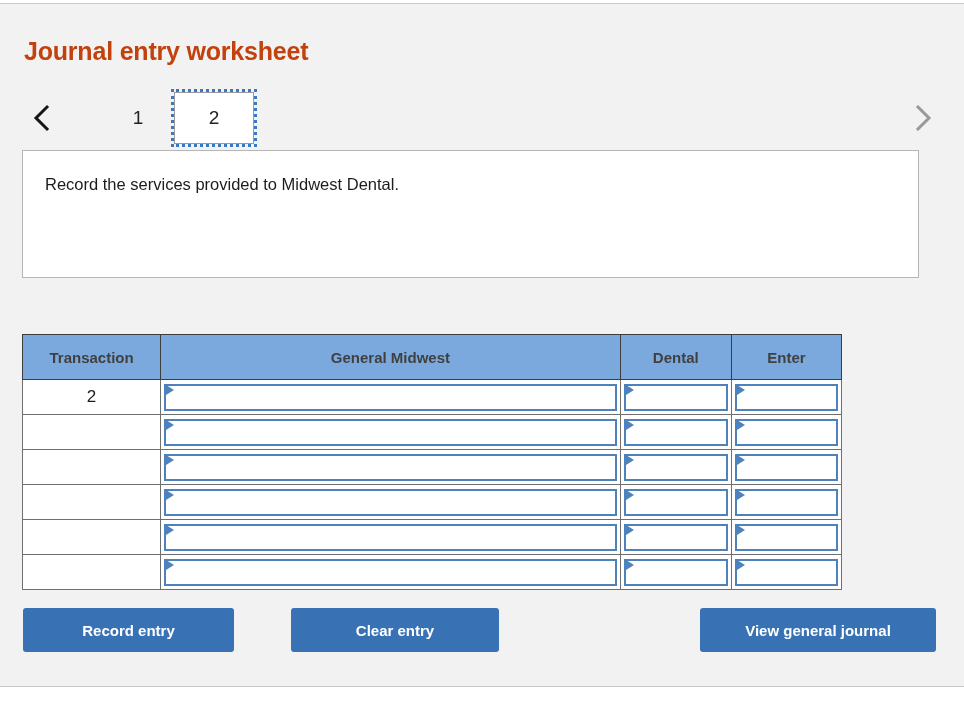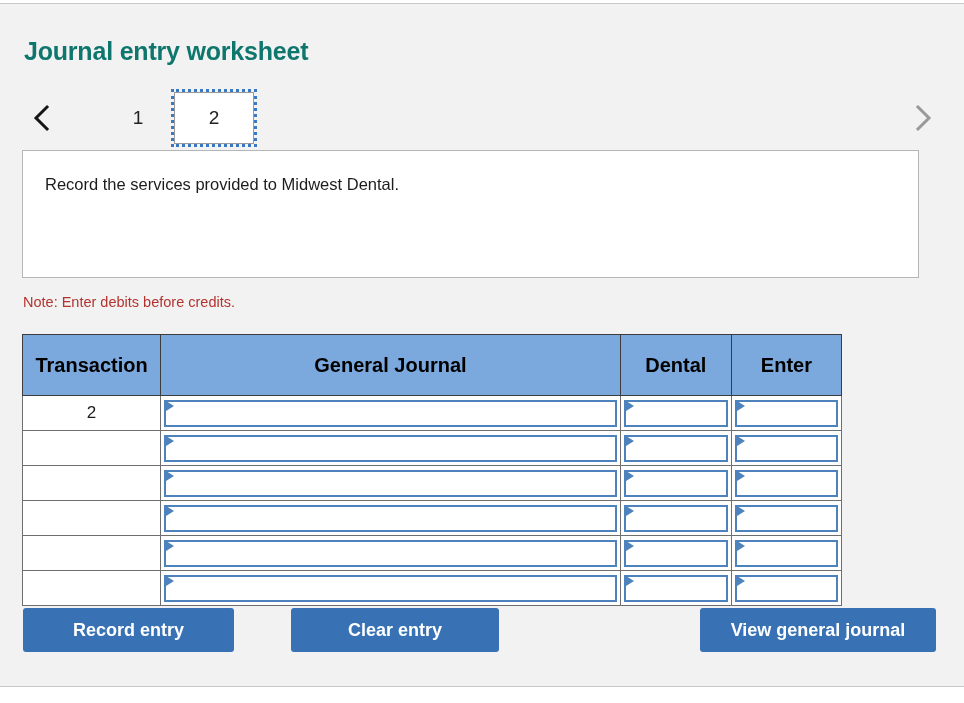--- a/index.html
+++ b/index.html
@@ -28,21 +28,21 @@
     border-top: 1px solid #c8c8c8;
     border-bottom: 1px solid #c8c8c8;
     box-sizing: border-box;
   }
   .title {
     position: absolute;
     left: 24px;
     top: 33px;
     font-size: 25px;
     font-weight: bold;
-    color: #0f766e;
+    color: #c2410c;
     letter-spacing: -0.2px;
   }
 
   
   .pager {
     position: absolute;
     left: 22px;
     top: 88px;
     width: 920px;
     height: 62px;
@@ -121,25 +121,25 @@
     position: absolute;
     left: 22px;
     top: 330px;
     width: 820px;
     border-collapse: collapse;
     table-layout: fixed;
   }
   .journal-table th {
     background: #7ca9dd;
     border: 1px solid #3d3d3d;
-    color: #000000;
-    font-size: 20px;
+    color: #404040;
+    font-size: 15px;
     font-weight: bold;
     height: 36px;
-    padding: 12px;
+    padding: 4px;
     text-align: center;
   }
   .journal-table td {
     border: 1px solid #6f6f6f;
     padding: 0;
     height: 34px;
     background: #ffffff;
     vertical-align: middle;
   }
   .col-txn { width: 138px; }
@@ -177,21 +177,21 @@
 
   
   .btn {
     position: absolute;
     height: 44px;
     background: #3872b5;
     color: #ffffff;
     border: none;
     border-radius: 3px;
     font-family: "Liberation Sans", sans-serif;
-    font-size: 18px;
+    font-size: 15px;
     font-weight: bold;
     cursor: pointer;
     padding: 0;
   }
   .btn-record { left: 23px; top: 604px; width: 211px; }
   .btn-clear  { left: 291px; top: 604px; width: 208px; }
   .btn-view   { left: 700px; top: 604px; width: 236px; }
 </style>
 </head>
 <body>
@@ -224,33 +224,32 @@
             <polyline points="6,4 17,15 6,26" fill="none" stroke="#999999" stroke-width="3" stroke-linecap="square" stroke-linejoin="miter"></polyline>
           </svg>
         </span>
       </div>
     </div>
 
     <div class="instruction">
       <div class="instruction-text">Record the services provided to Midwest Dental.</div>
     </div>
 
-    <div class="note">Note: Enter debits before credits.</div>
 
     <table class="journal-table">
       <colgroup>
         <col class="col-txn">
         <col class="col-journal">
         <col class="col-debit">
         <col class="col-credit">
       </colgroup>
       <thead>
         <tr>
           <th>Transaction</th>
-          <th>General Journal</th>
+          <th>General Midwest</th>
           <th>Dental</th>
           <th>Enter</th>
         </tr>
       </thead>
       <tbody>
 
         <tr>
           <td class="txn-cell">2</td>
           <td class="input-cell">
             <div class="field">

